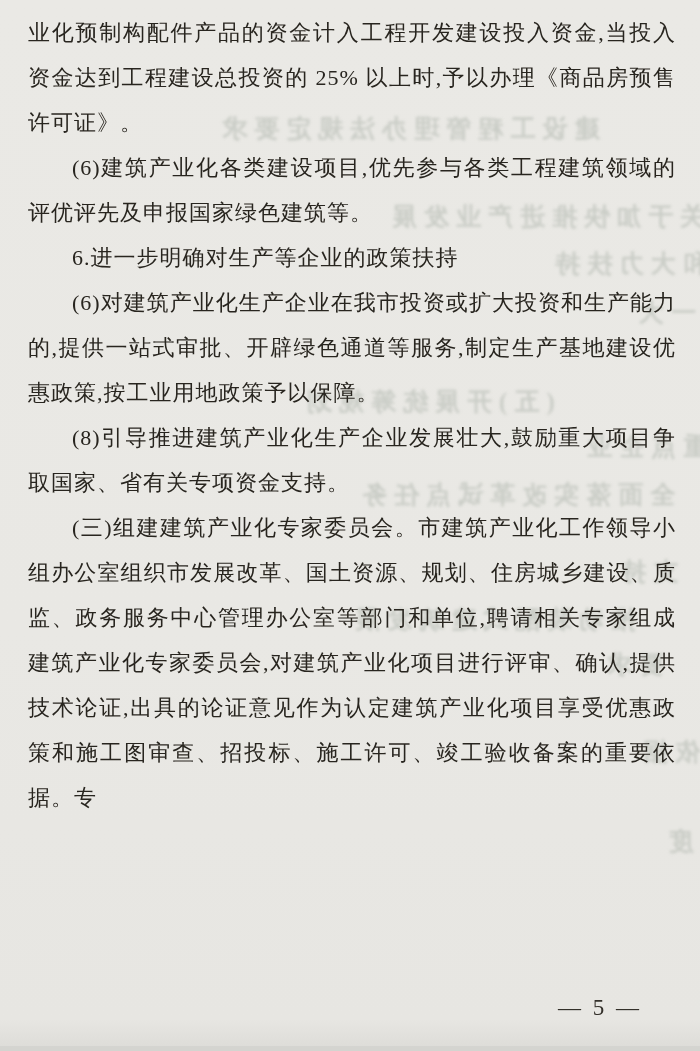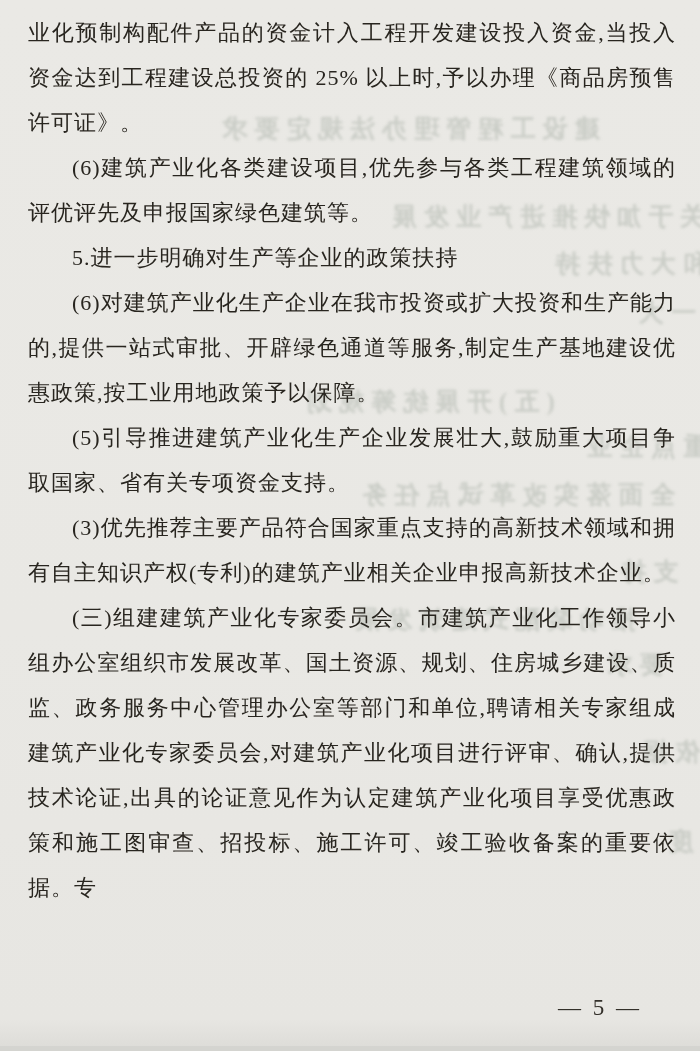--- a/index.html
+++ b/index.html
@@ -84,24 +84,23 @@
     <span class="bleed" style="left:614px; top:555px;">支持</span>
     <span class="bleed" style="left:348px; top:603px;">推动装配式建筑发展</span>
     <span class="bleed" style="left:600px; top:648px;">要求</span>
     <span class="bleed" style="left:636px; top:735px;">依据</span>
     <span class="bleed" style="left:662px; top:825px;">度</span>
   </div>
 
   <div class="content">
     <p>业化预制构配件产品的资金计入工程开发建设投入资金,当投入资金达到工程建设总投资的 25% 以上时,予以办理《商品房预售许可证》。</p>
     <p class="indent">(6)建筑产业化各类建设项目,优先参与各类工程建筑领域的评优评先及申报国家绿色建筑等。</p>
-    <p class="indent">5.进一步明确对生产等企业的政策扶持</p>
+    <p class="indent">6.进一步明确对生产等企业的政策扶持</p>
     <p class="indent">(6)对建筑产业化生产企业在我市投资或扩大投资和生产能力的,提供一站式审批、开辟绿色通道等服务,制定生产基地建设优惠政策,按工业用地政策予以保障。</p>
-    <p class="indent">(5)引导推进建筑产业化生产企业发展壮大,鼓励重大项目争取国家、省有关专项资金支持。</p>
-    <p class="indent">(3)优先推荐主要产品符合国家重点支持的高新技术领域和拥有自主知识产权(专利)的建筑产业相关企业申报高新技术企业。</p>
+    <p class="indent">(8)引导推进建筑产业化生产企业发展壮大,鼓励重大项目争取国家、省有关专项资金支持。</p>
     <p class="indent">(三)组建建筑产业化专家委员会。市建筑产业化工作领导小组办公室组织市发展改革、国土资源、规划、住房城乡建设、质监、政务服务中心管理办公室等部门和单位,聘请相关专家组成建筑产业化专家委员会,对建筑产业化项目进行评审、确认,提供技术论证,出具的论证意见作为认定建筑产业化项目享受优惠政策和施工图审查、招投标、施工许可、竣工验收备案的重要依据。专</p>
   </div>
 
   <div class="footer">— 5 —</div>
 
   <div class="bottom-edge"></div>
 
 </div>
 
 </body></html>

